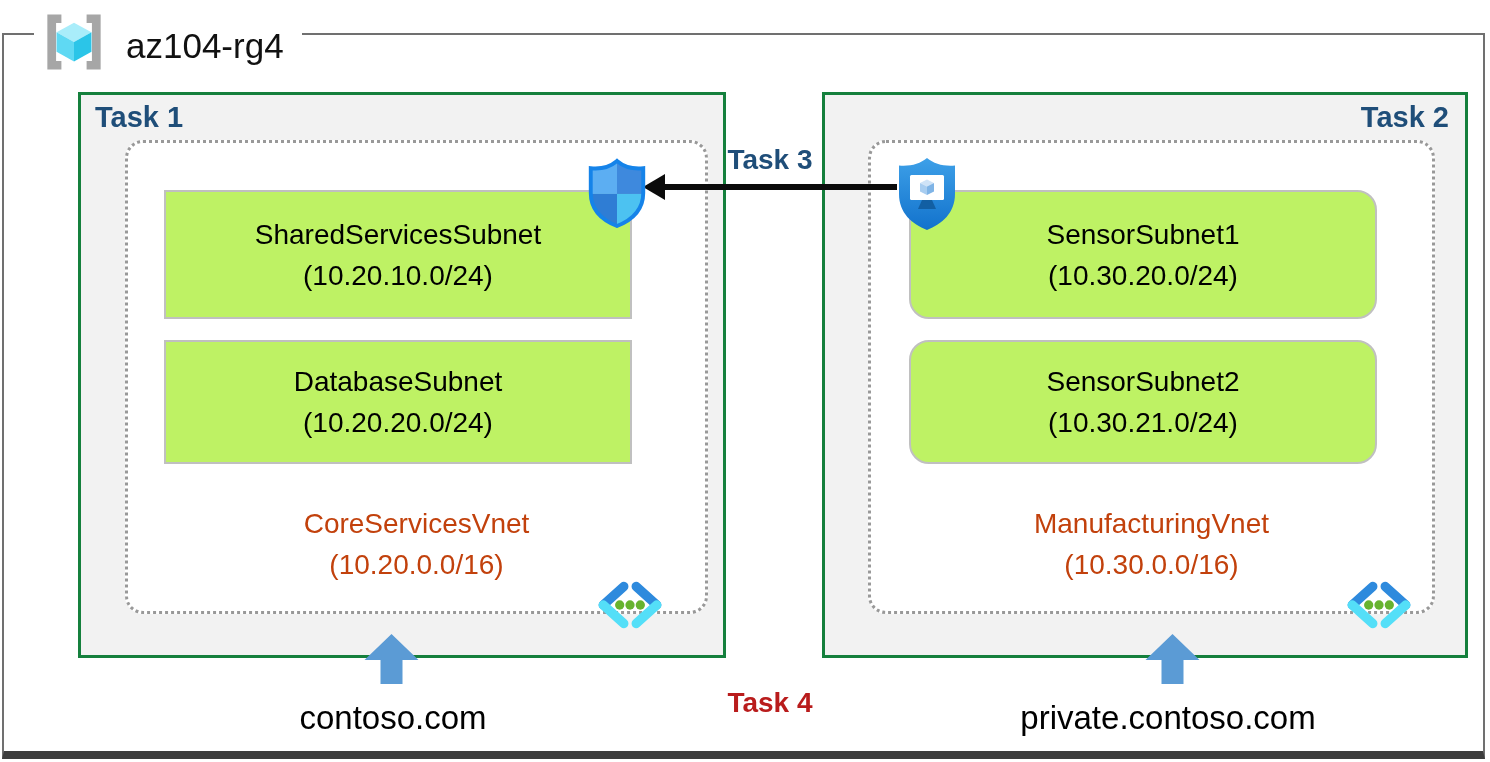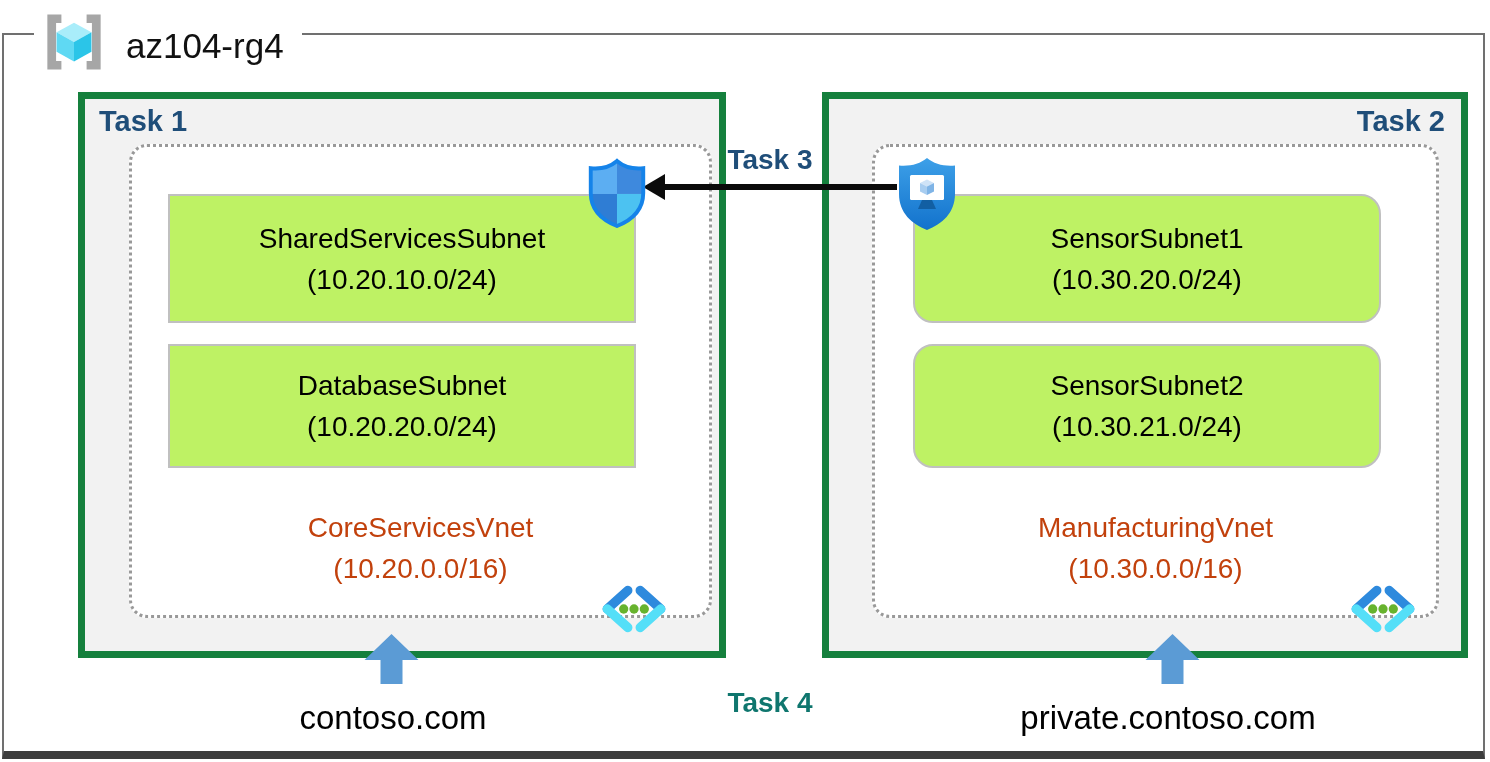--- a/index.html
+++ b/index.html
@@ -33,21 +33,21 @@
     font-size: 35px;
     color: #111;
     z-index: 5;
   }
 
   
   .task-box {
     position: absolute;
     top: 92px; height: 566px;
     background: #f2f2f2;
-    border: 7px solid #15803d;
+    border: 3px solid #15803d;
     box-sizing: border-box;
   }
   .task-box.left  { left: 78px;  width: 648px; }
   .task-box.right { left: 822px; width: 646px; }
   .task-title {
     position: absolute; top: 6px;
     font-size: 29px; font-weight: bold;
     color: #1f4e79;
   }
   .task-title.tl { left: 14px; }
@@ -122,21 +122,21 @@
     position: absolute; top: 683px;
     text-align: center;
     font-size: 33px; color: #000; margin-top: 16px;
   }
   .dns-label.left  { left: 278px; width: 230px; }
   .dns-label.right { left: 993px; width: 350px; }
 
   .task4-label {
     position: absolute; left: 700px; top: 687px; width: 140px;
     text-align: center;
-    font-size: 28px; font-weight: bold; color: #0f766e;
+    font-size: 28px; font-weight: bold; color: #b91c1c;
   }
 </style>
 </head>
 <body>
 
 <div class="canvas">
 
   <div class="rg-frame"></div>
   <div class="rg-label">
     <span>

